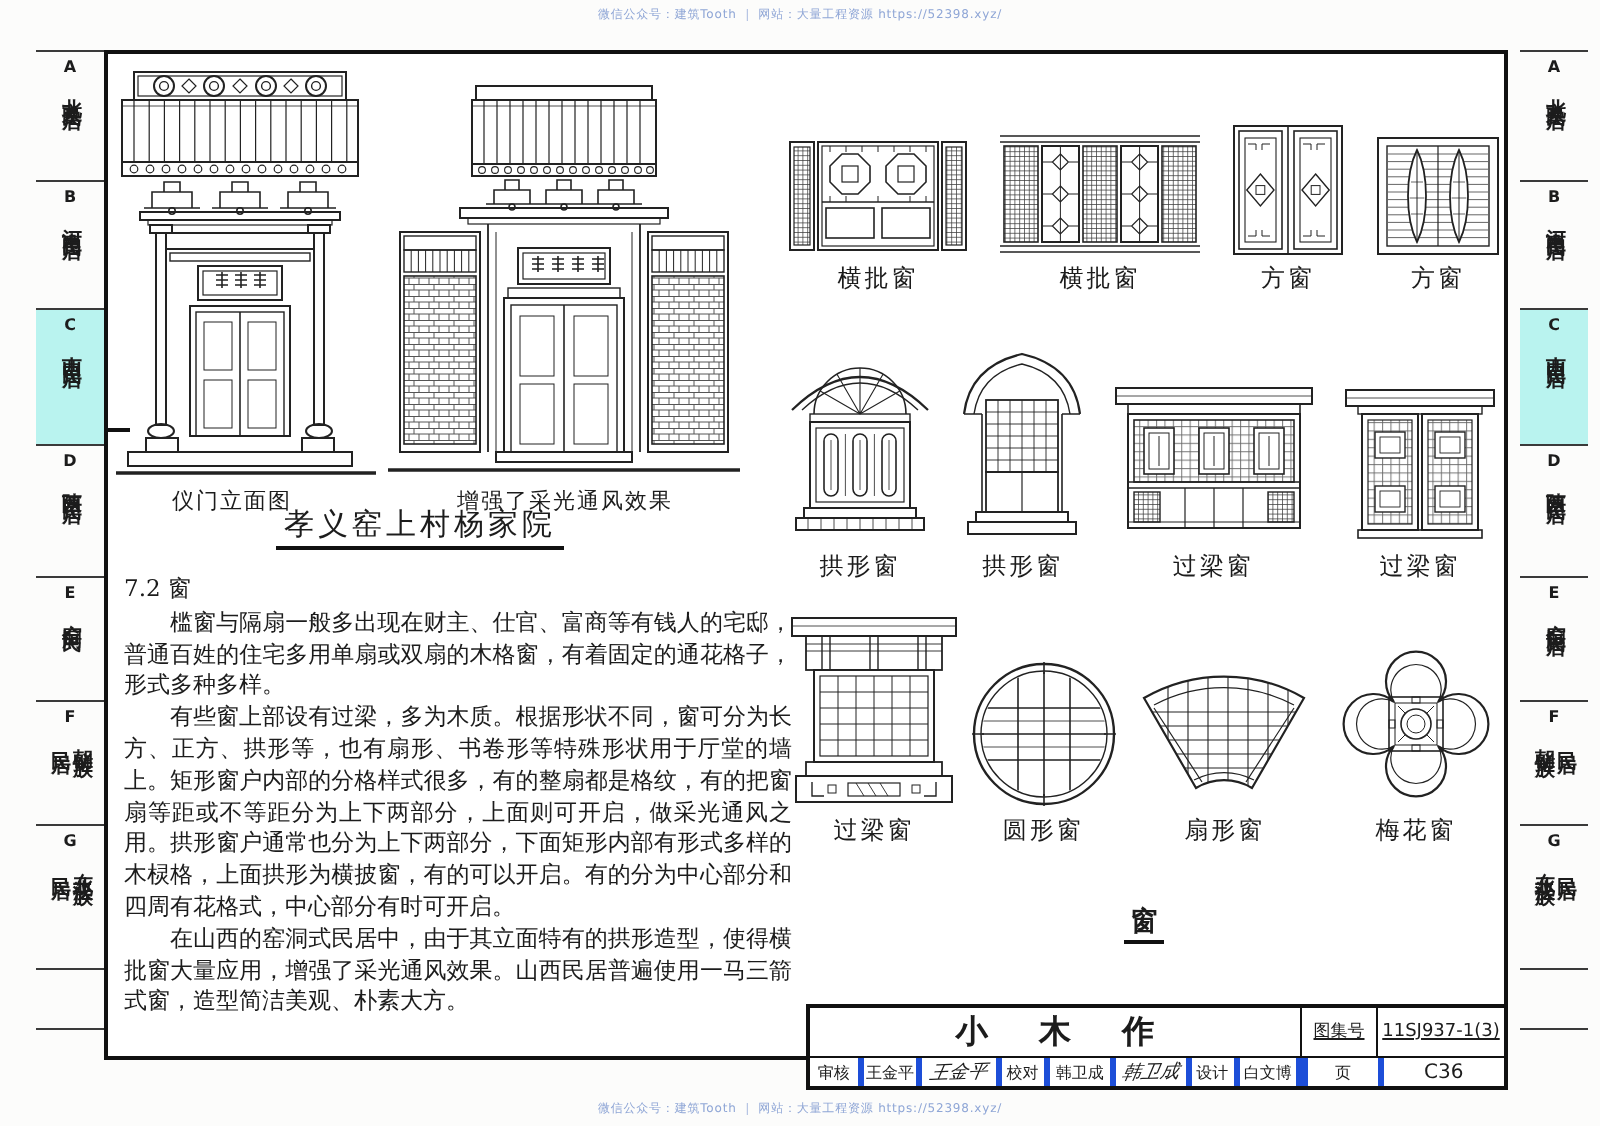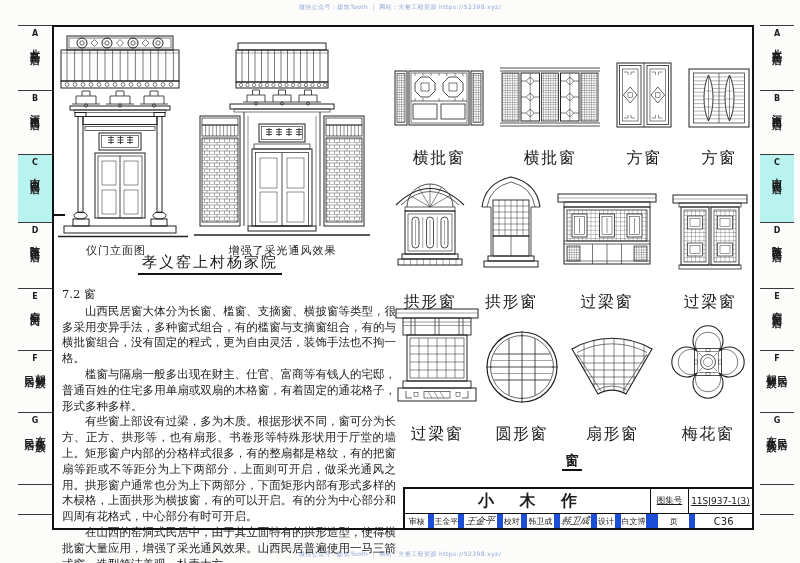--- a/index.html
+++ b/index.html
@@ -39,39 +39,39 @@
   .textblock{position:absolute;left:62px;top:287px;width:334px;font-size:11.5px;
              line-height:15.8px;text-align:justify;}
   .textblock .h{margin:0 0 1px 0;}
   .textblock p{margin:0;text-indent:2em;}
 
   
   .winrow{position:absolute;left:394px;width:356px;display:flex;
           justify-content:space-between;align-items:flex-end;}
   .row1{top:62px}.row2{top:170px}.row3{top:306px}
   .wincell{display:flex;flex-direction:column;align-items:center;}
-  .winlabel{font-size:16px;margin-top:20px;letter-spacing:1.5px;}
+  .winlabel{font-size:12px;margin-top:3px;letter-spacing:1.5px;}
   .win-group{position:absolute;left:394px;top:452px;width:356px;text-align:center;
              font-size:13.5px;font-weight:bold;}
   .win-group span{border-bottom:2px solid #111;padding:0 3px 1px;}
 
   
-  .tblock{position:absolute;left:403px;top:487px;width:351px;height:43px;
+  .tblock{position:absolute;left:403px;top:502px;width:351px;height:43px;
           border:2px solid #111;box-sizing:border-box;background:#fff;display:flex;
           flex-direction:column;font-family:"DejaVu Sans","Liberation Sans",sans-serif;}
   .tb-row1{flex:1;display:flex;}
   .tb-title{flex:1;display:flex;align-items:center;justify-content:center;
             font-size:16px;font-weight:bold;letter-spacing:10px;text-indent:10px;
             font-family:"DejaVu Serif","Liberation Serif",serif;}
   .tb-cell{border-left:1px solid #111;display:flex;align-items:center;
            justify-content:center;box-sizing:border-box;text-decoration:underline;}
   .tb-atlas-label{width:38px;font-size:8.5px;}
   .tb-atlas-no{width:64px;font-size:9px;}
   .tb-row2{height:14px;border-top:1px solid #111;display:flex;font-size:8px;}
-  .c{border-left:6px solid #1d4ed8;display:flex;align-items:center;justify-content:center;
+  .c{border-left:3px solid #1d4ed8;display:flex;align-items:center;justify-content:center;
      box-sizing:border-box;overflow:hidden;white-space:nowrap;}
   .c:first-child{border-left:none;}
   .sig{font-style:italic;font-family:"DejaVu Serif","Liberation Serif",serif;
        font-size:9.5px;transform:skewX(-12deg) rotate(-2deg);}
   .grow{flex:1;}
 </style>
 </head>
 <body>
 
 <div class="page">
@@ -335,21 +335,20 @@
   </svg>
 
   <div class="cap" style="left:56px;top:243px;width:120px">仪门立面图</div>
   <div class="cap" style="left:195px;top:243px;width:175px">增强了采光通风效果</div>
   <div class="gates-title">
     <span>孝义窑上村杨家院</span>
   </div>
 
   <div class="textblock">
     <div class="h">7.2 窗</div>
-    <p>山西民居窗大体分为长窗、槛窗、支摘窗、横披窗等类型，很多采用变异手法，多种窗式组合，有的槛窗与支摘窗组合，有的与横批窗组合，没有固定的程式，更为自由灵活，装饰手法也不拘一格。</p>
     <p>槛窗与隔扇一般多出现在财主、仕官、富商等有钱人的宅邸，普通百姓的住宅多用单扇或双扇的木格窗，有着固定的通花格子，形式多种多样。</p>
     <p>有些窗上部设有过梁，多为木质。根据形状不同，窗可分为长方、正方、拱形等，也有扇形、书卷形等特殊形状用于厅堂的墙上。矩形窗户内部的分格样式很多，有的整扇都是格纹，有的把窗扇等距或不等距分为上下两部分，上面则可开启，做采光通风之用。拱形窗户通常也分为上下两部分，下面矩形内部有形式多样的木棂格，上面拱形为横披窗，有的可以开启。有的分为中心部分和四周有花格式，中心部分有时可开启。</p>
     <p>在山西的窑洞式民居中，由于其立面特有的拱形造型，使得横批窗大量应用，增强了采光通风效果。山西民居普遍使用一马三箭式窗，造型简洁美观、朴素大方。</p>
   </div>
 
   <div class="winrow row1">
     <div class="wincell">
       <svg width="90" height="60" viewBox="0 0 90 60">
         <g fill="none" stroke="#222" stroke-width="1">
           <rect x="1" y="3" width="12" height="54"></rect>

